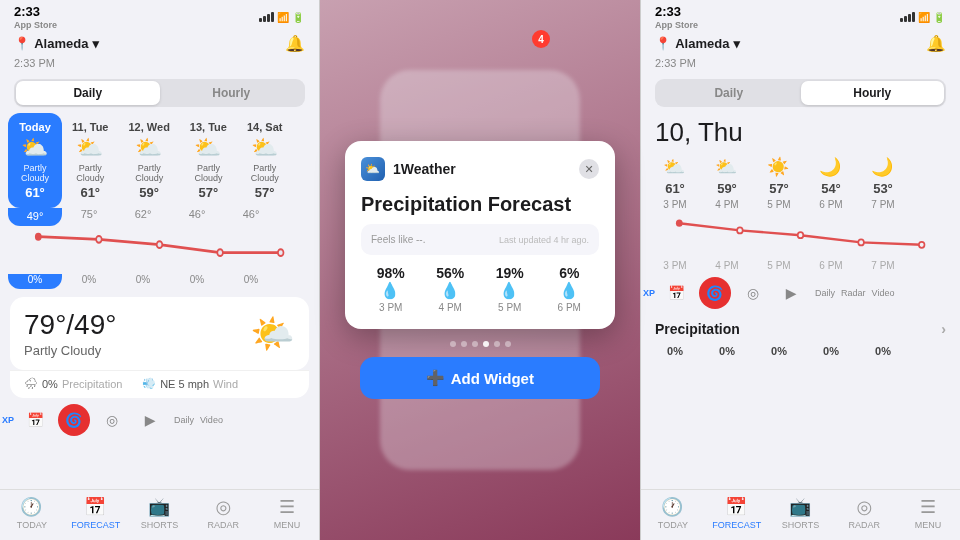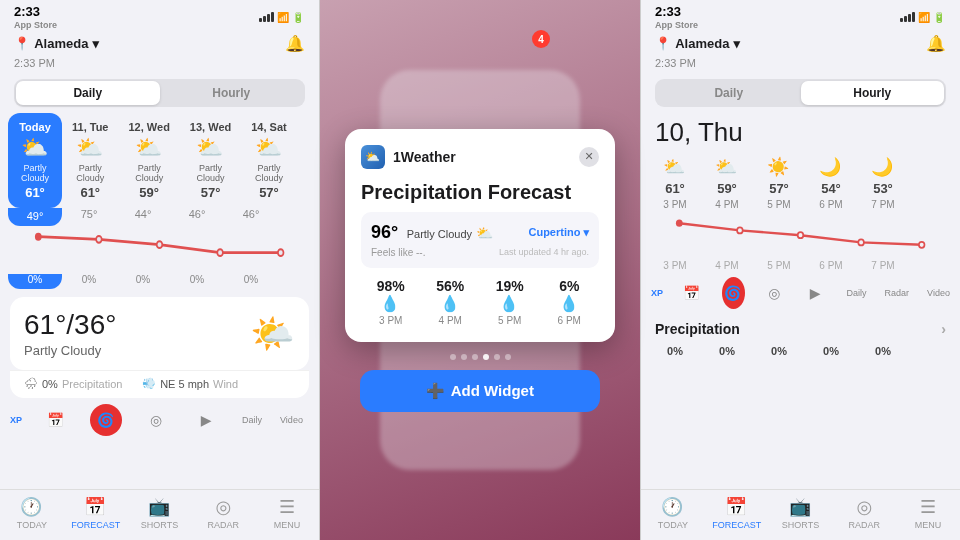--- a/index.html
+++ b/index.html
@@ -143,22 +143,22 @@
       display: flex;
       gap: 20px;
       border-top: 1px solid #f0f0f0;
       margin-top: -8px;
     }
     .stat-item { display: flex; align-items: center; gap: 4px; font-size: 11px; color: #555; }
 
     
     .toolbar {
       display: flex;
-      padding: 6px 10px;
-      gap: 18px;
+      padding: 6px 2px;
+      gap: 6px;
       align-items: center;
     }
     .toolbar-icon {
       width: 32px;
       height: 32px;
       border-radius: 50%;
       display: flex;
       align-items: center;
       justify-content: center;
       font-size: 14px;
@@ -406,37 +406,37 @@
       <span style="font-size:9px;text-align:center;color:#666">Partly<br>Cloudy</span>
       <span class="day-high">61°</span>
     </div>
     <div class="forecast-day">
       <span class="day-label">12, Wed</span>
       <span class="day-icon">⛅</span>
       <span style="font-size:9px;text-align:center;color:#666">Partly<br>Cloudy</span>
       <span class="day-high">59°</span>
     </div>
     <div class="forecast-day">
-      <span class="day-label">13, Wed</span>
+      <span class="day-label">13, Tue</span>
       <span class="day-icon">⛅</span>
       <span style="font-size:9px;text-align:center;color:#666">Partly<br>Cloudy</span>
       <span class="day-high">57°</span>
     </div>
     <div class="forecast-day">
       <span class="day-label">14, Sat</span>
       <span class="day-icon">⛅</span>
       <span style="font-size:9px;text-align:center;color:#666">Partly<br>Cloudy</span>
       <span class="day-high">57°</span>
     </div>
   </div>
 
   <div style="display:flex;padding:0 8px;gap:0;">
     <div style="min-width:54px;text-align:center;font-size:11px;color:#fff;background:#2a7cff;padding:2px 0 4px;border-radius:0 0 12px 12px;">49°</div>
     <div style="min-width:54px;text-align:center;font-size:11px;color:#888;">75°</div>
-    <div style="min-width:54px;text-align:center;font-size:11px;color:#888;">44°</div>
+    <div style="min-width:54px;text-align:center;font-size:11px;color:#888;">62°</div>
     <div style="min-width:54px;text-align:center;font-size:11px;color:#888;">46°</div>
     <div style="min-width:54px;text-align:center;font-size:11px;color:#888;">46°</div>
   </div>
 
   <div class="temp-graph">
     <svg viewBox="0 0 270 30" preserveAspectRatio="none">
       <polyline points="27,8 81,10 135,14 189,20 243,20" fill="none" stroke="#e05050" stroke-width="2" stroke-linecap="round" stroke-linejoin="round"></polyline>
       <circle cx="27" cy="8" r="3" fill="#e05050"></circle>
       <circle cx="81" cy="10" r="2.5" fill="#e8e8f0" stroke="#e05050" stroke-width="1.5"></circle>
       <circle cx="135" cy="14" r="2.5" fill="#e8e8f0" stroke="#e05050" stroke-width="1.5"></circle>
@@ -448,21 +448,21 @@
   <div class="precip-row">
     <div class="precip-cell today-cell">0%</div>
     <div class="precip-cell" style="min-width:54px;">0%</div>
     <div class="precip-cell" style="min-width:54px;">0%</div>
     <div class="precip-cell" style="min-width:54px;">0%</div>
     <div class="precip-cell" style="min-width:54px;">0%</div>
   </div>
 
   <div class="main-card">
     <div>
-      <div class="main-temp">61°/36°</div>
+      <div class="main-temp">79°/49°</div>
       <div class="main-desc">Partly Cloudy</div>
     </div>
     <div class="main-icon">🌤️</div>
   </div>
 
   <div class="stats-row">
     <div class="stat-item">
       <span>🌧</span>
       <span>0%</span>
       <span style="color:#aaa">Precipitation</span>
@@ -523,28 +523,20 @@
   <div class="widget-card">
     <div class="widget-header">
       <div class="widget-app-icon">⛅</div>
       <span class="widget-app-name">1Weather</span>
       <div class="widget-close">✕</div>
     </div>
 
     <div class="widget-title">Precipitation Forecast</div>
 
     <div class="widget-current">
-      <div class="widget-current-top">
-        <div>
-          <span style="font-size:18px;font-weight:700;">96°</span>
-          <span style="font-size:11px;color:#444;margin-left:4px;">Partly Cloudy</span>
-          <span style="font-size:14px;">⛅</span>
-        </div>
-        <span style="font-size:11px;color:#2a7cff;font-weight:600;">Cupertino ▾</span>
-      </div>
       <div style="display:flex;justify-content:space-between;align-items:center;">
         <span class="widget-feels">Feels like --.</span>
         <span class="widget-updated">Last updated 4 hr ago.</span>
       </div>
     </div>
 
     <div class="widget-precip-row">
       <div class="widget-precip-col">
         <div class="widget-precip-pct">98%</div>
         <div class="widget-precip-icon">💧</div>

